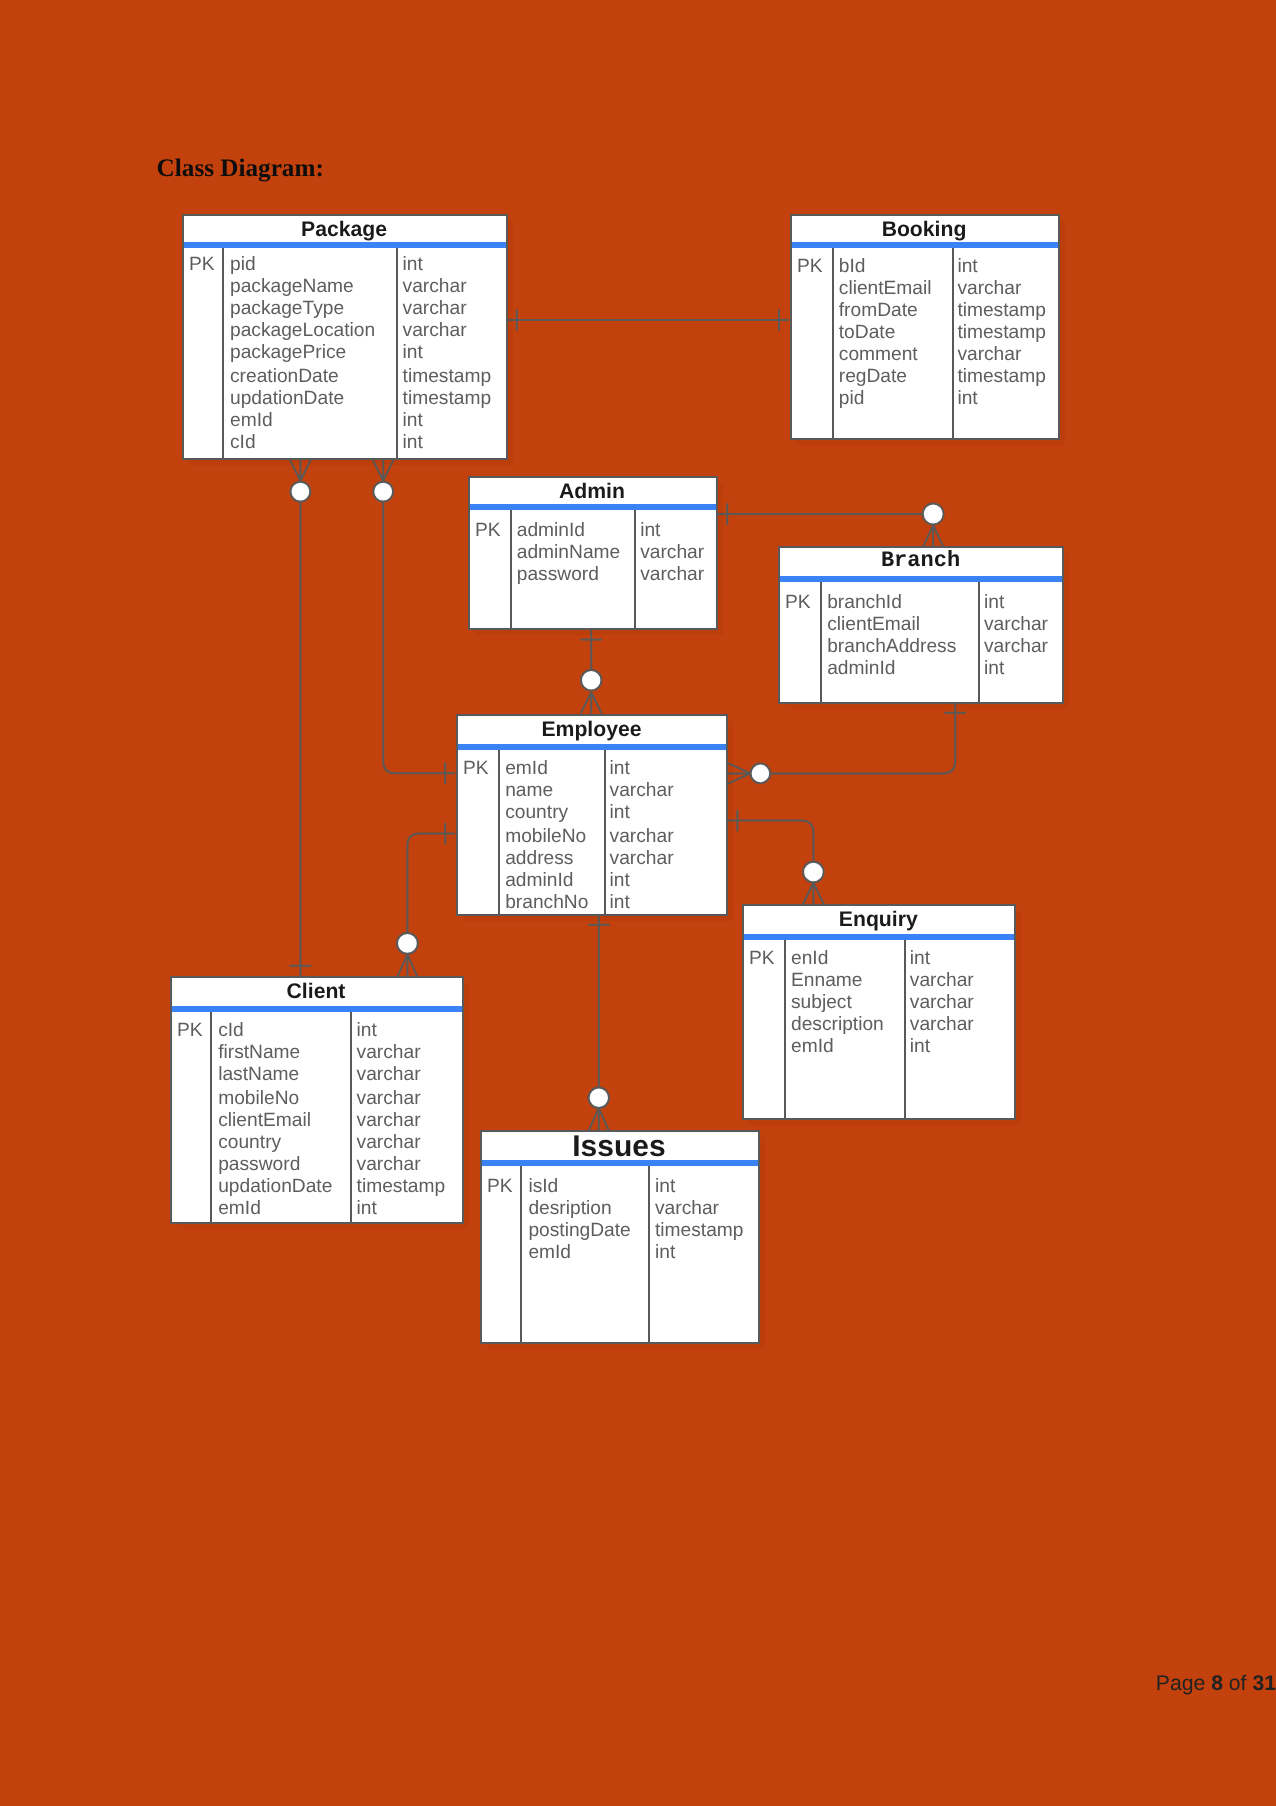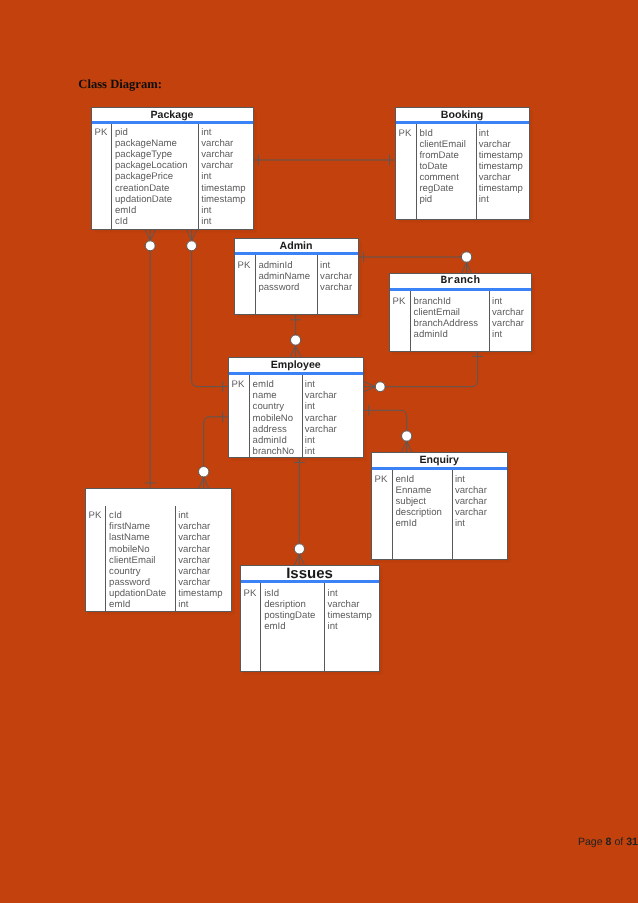--- a/index.html
+++ b/index.html
@@ -201,20 +201,21 @@
         </div>
       <div class="typecell" style="left: 83.4px; top: 20.6px; font-size: 9.6px; line-height: 11.05px;">
           <div>int</div>
           <div>varchar</div>
           <div>varchar</div>
           <div>varchar</div>
           <div>int</div>
         </div>
     </div>
       <div class="ent" style="left: 84.5px; top: 488.3px; width: 147px; height: 123.7px;">
+      <div class="hdr" style="height: 16.6px; line-height: 14.6px; font-size: 10.6px;">Client</div>
       <div class="pkdiv" style="left: 19.8px; top: 16.6px;"></div>
       <div class="tydiv" style="left: 89.6px; top: 16.6px;"></div>
       <div class="pkcell" style="left: 3px; top: 21.1px; font-size: 9.6px; line-height: 11.05px;">
           <div>PK</div>
         </div>
       <div class="namecell" style="left: 23.6px; top: 21.1px; font-size: 9.6px; line-height: 11.05px;">
           <div>cId</div>
           <div>firstName</div>
           <div>lastName</div>
           <div>mobileNo</div>

